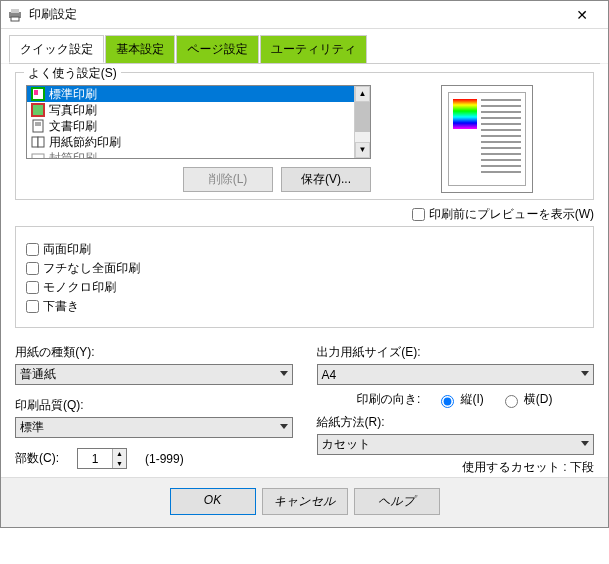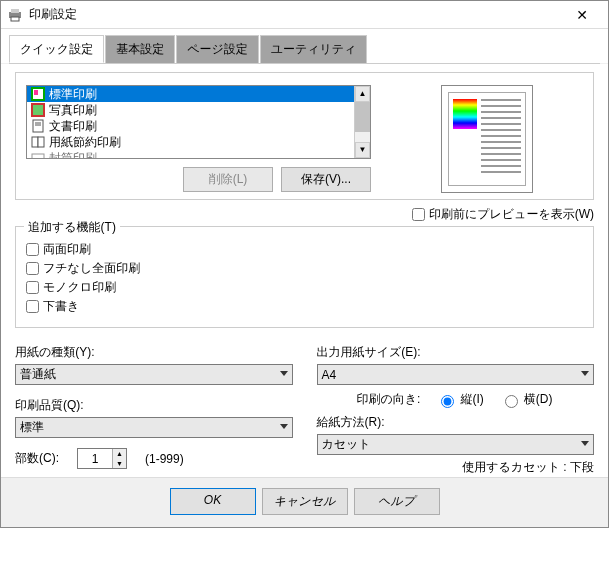--- a/index.html
+++ b/index.html
@@ -3,21 +3,21 @@
 <meta charset="utf-8">
 <style>
   * { box-sizing: border-box; font-family: "Yu Gothic UI", "Meiryo", sans-serif; font-size: 12px; }
   body { margin: 0; background: #fff; }
   .window { width: 609px; height: 528px; border: 1px solid #888; background: #f0f0f0; display: flex; flex-direction: column; }
   .titlebar { height: 28px; background: #fff; display: flex; align-items: center; padding: 0 6px; border-bottom: 1px solid #ddd; }
   .titlebar .icon { width: 16px; height: 16px; margin-right: 6px; }
   .titlebar .title { flex: 1; }
   .titlebar .close { width: 40px; text-align: center; font-size: 14px; color: #000; cursor: pointer; }
   .tabs { display: flex; padding: 6px 8px 0 8px; background: #fff; }
-  .tab { padding: 5px 10px 4px; border: 1px solid #ccc; border-bottom: none; background: #a3a3a3; margin-right: 1px; cursor: pointer; position: relative; }
+  .tab { padding: 5px 10px 4px; border: 1px solid #ccc; border-bottom: none; background: #84cc16; margin-right: 1px; cursor: pointer; position: relative; }
   .tab.active { background: #fff; z-index: 2; border-bottom: 1px solid #fff;}
   .tabline { height:1px; background:#ccc; margin:0 8px; }
   .body { flex: 1; background: #fff; padding: 8px 14px 0 14px; position: relative; }
   .group { border: 1px solid #ccc; position: relative; padding: 12px 10px 10px 10px; margin-bottom: 10px; }
   .group > legend { position: absolute; top: -8px; left: 8px; background: #fff; padding: 0 4px; font-size: 12px; }
   .listbox { width: 345px; height: 74px; border: 1px solid #888; background: #fff; overflow: hidden; display:flex;}
   .listitems { flex:1; overflow:hidden;}
   .li { height: 16px; padding: 0 4px; display: flex; align-items: center; gap: 4px; }
   .li.sel { background: #0078d7; color: #fff; }
   .li .ico { width: 14px; height: 14px; flex:0 0 14px; }
@@ -66,20 +66,21 @@
     <div class="tab active">クイック設定</div>
     <div class="tab">基本設定</div>
     <div class="tab">ページ設定</div>
     <div class="tab">ユーティリティ</div>
   </div>
   <div class="tabline"></div>
 
   <div class="body">
 
     <div class="group" style="height:128px;">
+      <legend>よく使う設定(S)</legend>
       <div class="row" style="align-items:flex-start; gap:20px;">
         <div>
           <div class="listbox">
             <div class="listitems">
               <div class="li sel">
                 <svg class="ico" viewBox="0 0 14 14">
                     <rect width="14" height="14" fill="#0a0"></rect>
                     <rect x="2" y="2" width="10" height="10" fill="#fff"></rect>
                     <rect x="3" y="3" width="4" height="5" fill="linear" style="fill:#f39"></rect>
                   </svg>
@@ -151,21 +152,20 @@
         </div>
       </div>
     </div>
 
     <div class="chk" style="position:absolute; top:140px; right:14px;">
       <input type="checkbox" style="">
       <span>印刷前にプレビューを表示(W)</span>
     </div>
 
     <div class="group" style="margin-top:26px;">
-      <legend>追加する機能(T)</legend>
       <div class="chk">
           <input type="checkbox" style="">
           <span>両面印刷</span>
         </div>
       <div class="chk">
           <input type="checkbox" style="">
           <span>フチなし全面印刷</span>
         </div>
       <div class="chk">
           <input type="checkbox" style="">

